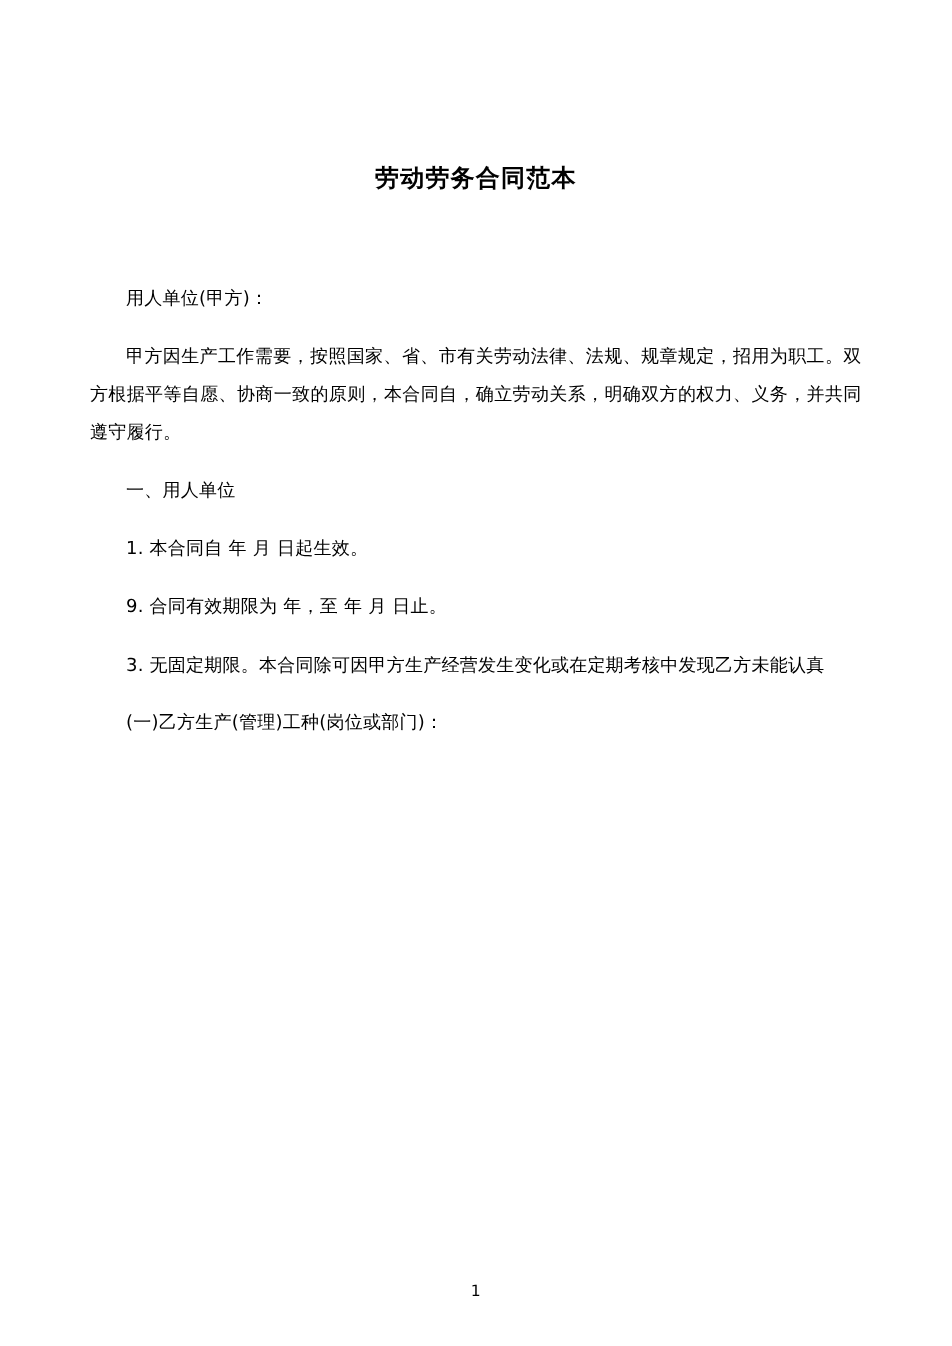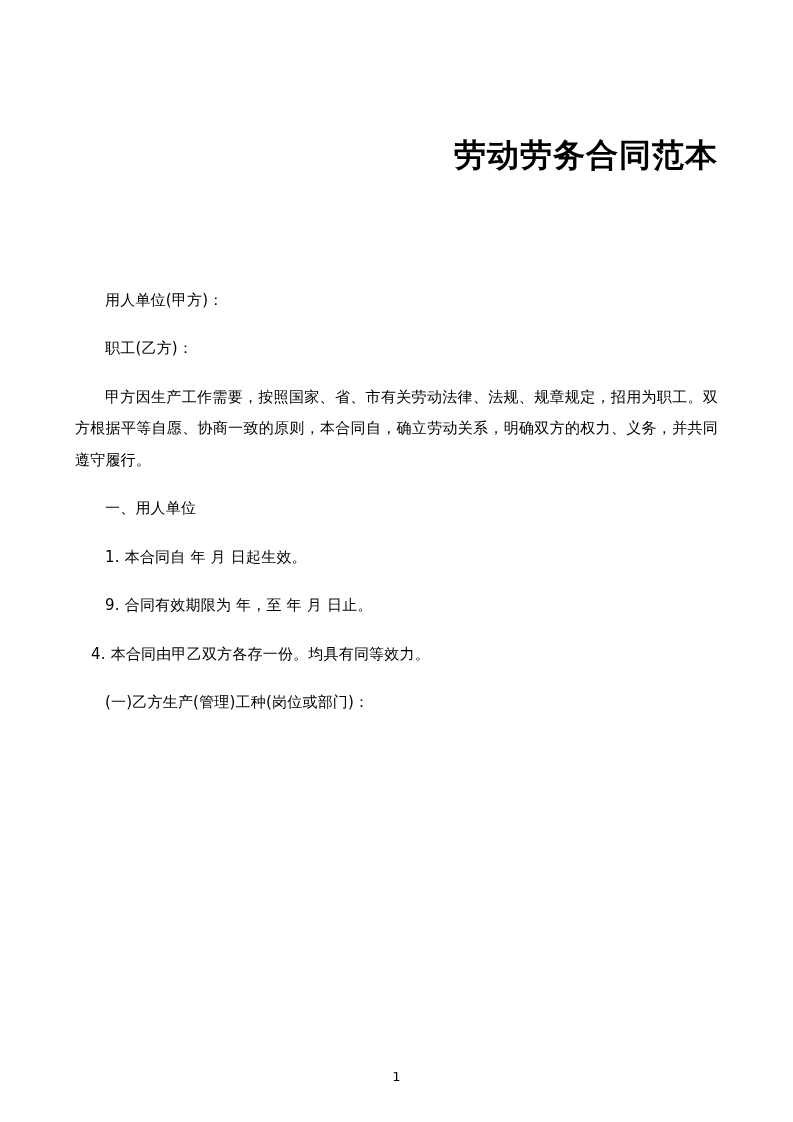--- a/index.html
+++ b/index.html
@@ -16,30 +16,30 @@
     overflow: hidden;
   }
   .page {
     position: relative;
     width: 793px;
     height: 1122px;
     box-sizing: border-box;
     padding: 0 75px;
   }
   .doc-title {
-    text-align: right;
-    font-size: 32px;
+    text-align: center;
+    font-size: 20px;
     font-weight: bold;
     letter-spacing: 1px;
     margin: 0;
     padding-top: 135px;
     line-height: 1.3;
   }
   .body-block {
-    margin-top: 108px;
+    margin-top: 72px;
   }
   p.para {
     font-size: 15px;
     line-height: 2.1;
     margin: 0 0 17px 0;
     text-align: justify;
     letter-spacing: 0.2px;
   }
   p.indent1 {
     text-indent: 30px;
@@ -59,24 +59,23 @@
 </style>
 </head>
 <body>
 
 <div class="page">
 
   <h1 class="doc-title">劳动劳务合同范本</h1>
 
   <div class="body-block">
     <p class="para indent1">用人单位(甲方)：</p>
-    <p class="para indent1">职工(乙方)：</p>
     <p class="para indent1">甲方因生产工作需要，按照国家、省、市有关劳动法律、法规、规章规定，招用为职工。双方根据平等自愿、协商一致的原则，本合同自，确立劳动关系，明确双方的权力、义务，并共同遵守履行。</p>
     <p class="para indent1">一、用人单位</p>
     <p class="para indent1">1. 本合同自 年 月 日起生效。</p>
     <p class="para indent1">9. 合同有效期限为 年，至 年 月 日止。</p>
-    <p class="para indent-half">4. 本合同由甲乙双方各存一份。均具有同等效力。</p>
+    <p class="para indent1">3. 无固定期限。本合同除可因甲方生产经营发生变化或在定期考核中发现乙方未能认真</p>
     <p class="para indent1">(一)乙方生产(管理)工种(岗位或部门)：</p>
   </div>
 
   <div class="page-number">1</div>
 
 </div>
 
 </body></html>

